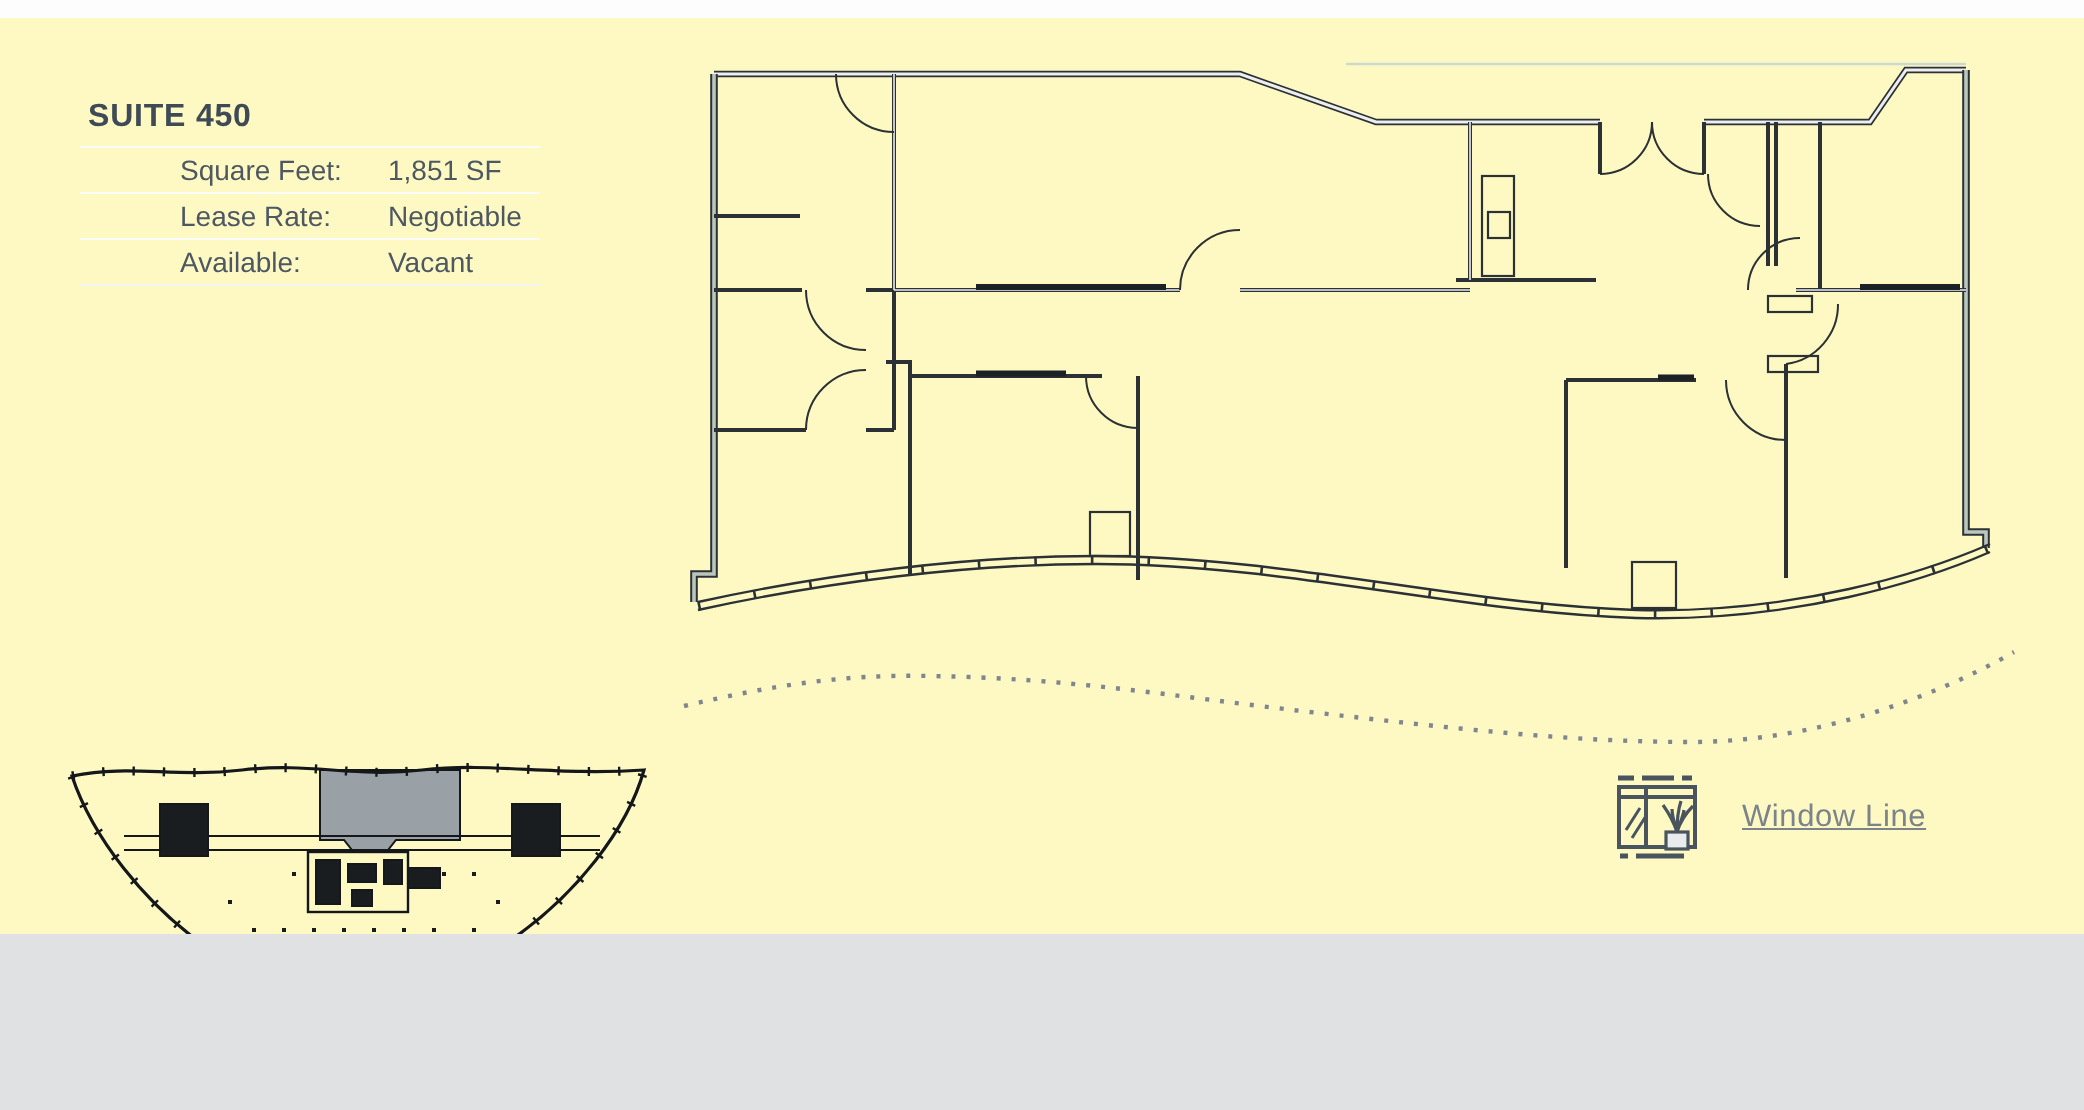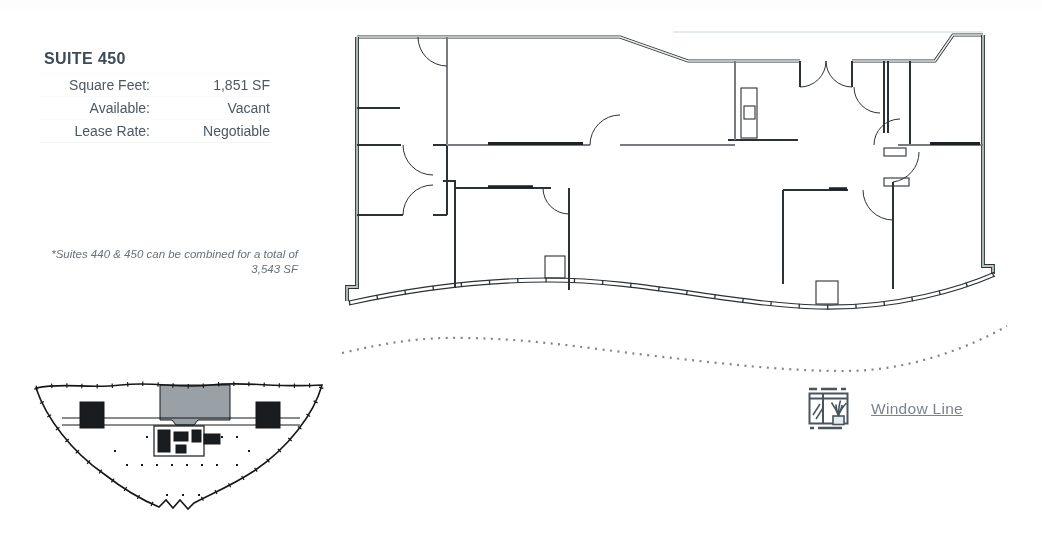--- a/index.html
+++ b/index.html
@@ -1,33 +1,32 @@
 <!DOCTYPE html>
 <html><head>
 <meta charset="utf-8">
 <style>
   html,body{margin:0;padding:0;background:#dfe1e3;}
   .canvas{
-    position:relative;width:1042px;height:555px;overflow:hidden;
-    background:#ffffff;
+    position:relative;width:1042px;height:467px;overflow:hidden;
+    background:#fef9c3;
     font-family:"Liberation Sans", sans-serif;
-    text-align:right;
   }
   .top-strip{position:absolute;left:0;top:0;width:1042px;height:9px;background:#fdfdfd;}
   .info-title{
     font-size:16px;font-weight:bold;letter-spacing:.4px;color:#3e4a55;margin:0 0 8px 2px;
   }
   .spec-table{position:absolute;left:40px;top:73px;width:230px;}
   .spec-row{
     display:flex;align-items:center;height:22px;
     border-top:1px solid #fafbfb;
     font-size:14px;color:#4d5862;
   }
   .spec-row:last-child{border-bottom:1px solid #f3f5f5;}
-  .spec-label{width:104px;padding-left:6px;}
+  .spec-label{width:104px;padding-left:6px;margin-left:44px;}
   .spec-value{flex:1;}
   .desc{
     position:absolute;left:42px;top:167px;width:256px;
     font-size:14px;line-height:21px;color:#59646d;
   }
   .footnote{
     position:absolute;left:42px;top:247px;width:256px;
     font-size:11.5px;line-height:15px;font-style:italic;color:#67717a;
   }
   
@@ -42,30 +41,29 @@
   <div class="top-strip"></div>
 
   <div class="info-title" style="position:absolute;left:42px;top:50px;">SUITE 450</div>
 
   <div class="spec-table">
     <div class="spec-row">
       <div class="spec-label">Square Feet:</div>
       <div class="spec-value">1,851 SF</div>
     </div>
     <div class="spec-row">
+      <div class="spec-label">Lease Rate:</div>
+      <div class="spec-value">Negotiable</div>
+    </div>
+    <div class="spec-row">
       <div class="spec-label">Available:</div>
       <div class="spec-value">Vacant</div>
     </div>
-    <div class="spec-row">
-      <div class="spec-label">Lease Rate:</div>
-      <div class="spec-value">Negotiable</div>
-    </div>
   </div>
 
-  <div class="footnote">*Suites 440 &amp; 450 can be combined for a total of 3,543 SF</div>
 
   <svg style="position:absolute;left:343px;top:20px;" width="674" height="296" viewBox="0 0 674 296">
     <g fill="none" stroke-linecap="butt" stroke-linejoin="miter">
 
       <path d="M330,12 H640" stroke="#ccd8d0" stroke-width="1.2"></path>
 
       <g>
         <path d="M14,17 H277 L345,41 H457 M509,41 H592 L610,15 H640" stroke="#2c3135" stroke-width="3.2"></path>
         <path d="M14,17 H277 L345,41 H457 M509,41 H592 L610,15 H640" stroke="#eceeef" stroke-width="1.5"></path>
 

